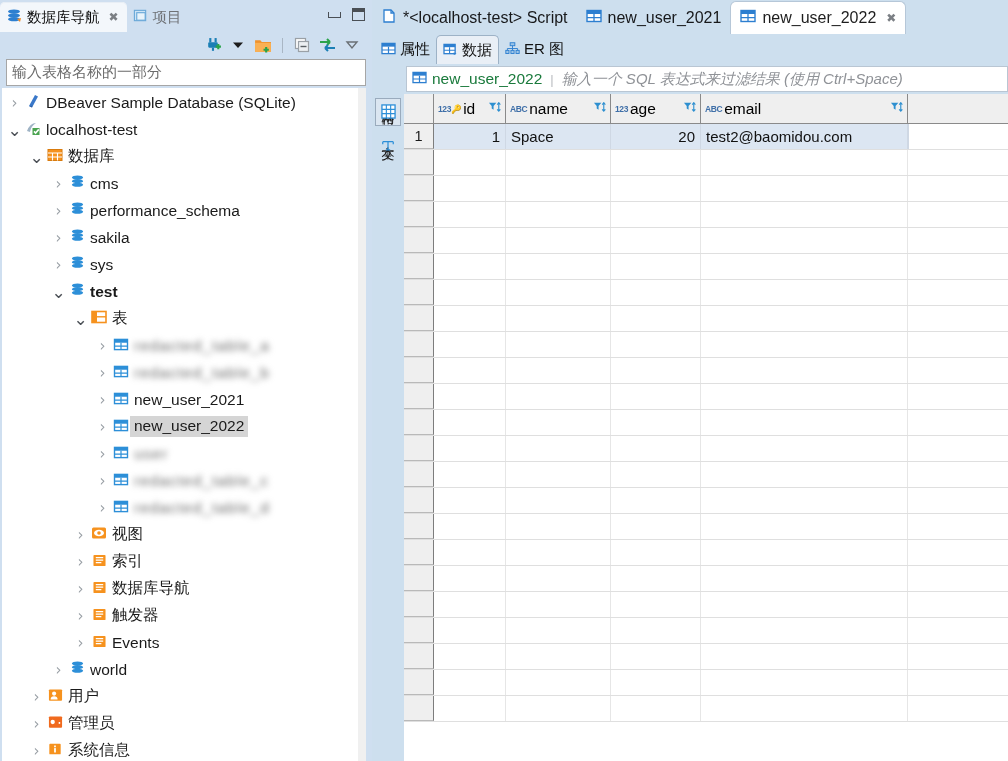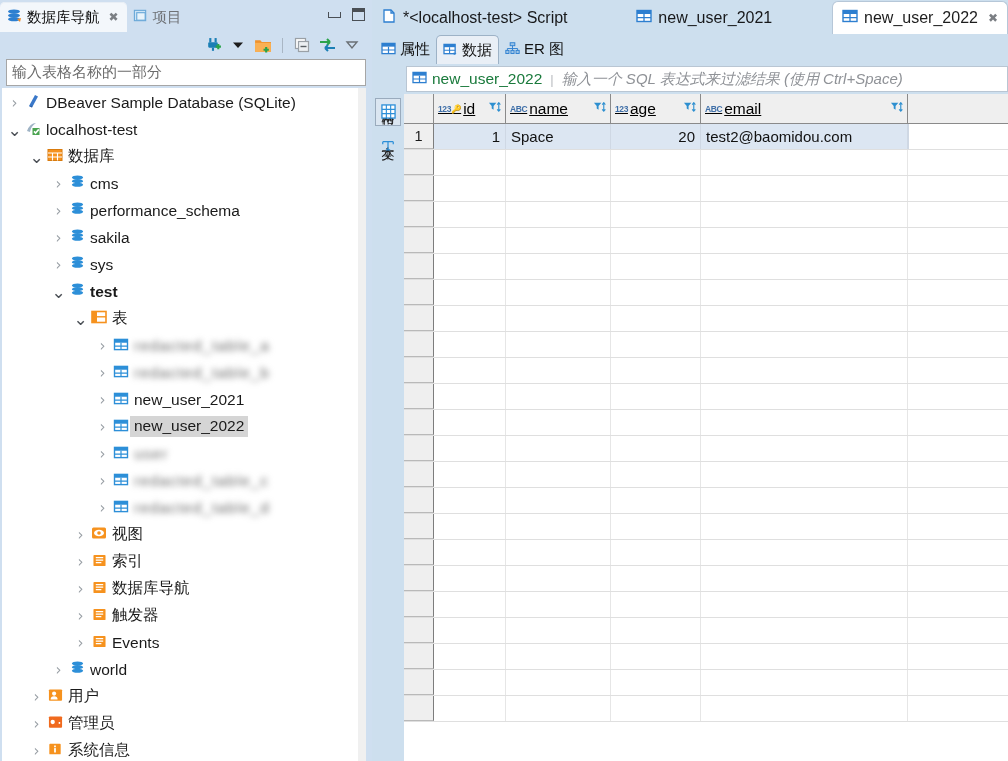--- a/index.html
+++ b/index.html
@@ -98,21 +98,21 @@
   .ico { display: inline-block; }
 
   .v-scroll {
     position: absolute; right: 0; top: 0; width: 8px; height: 100%;
     background: #f0f0f0;
   }
 
   
   #right-panel { flex: 1; height: 761px; background: #cddfee; display: flex; flex-direction: column; position: relative; }
 
-  .ed-tabbar { height: 34px; display: flex; align-items: flex-end; background: #cddfee; justify-content: space-between; }
+  .ed-tabbar { height: 34px; display: flex; align-items: flex-end; background: #cddfee; }
   .ed-tab {
     height: 33px; display: flex; align-items: center; gap: 6px;
     padding: 0 9px; font-size: 16px; white-space: nowrap;
     color: #1d1d1d;
   }
   .ed-tab.active {
     background: #ffffff;
     border-top-left-radius: 6px; border-top-right-radius: 6px;
     border: 1px solid #b6c7d8; border-bottom: none;
   }
@@ -151,21 +151,21 @@
     padding: 3px 2px; width: 26px;
   }
   .rail-btn.active { background: #dbe6f1; border: 1px solid #9aabbd; }
   .rail-vtext {
     writing-mode: vertical-rl; text-orientation: upright;
     font-size: 13px; letter-spacing: -1px; line-height: 1;
     color: #1a1a1a; white-space: nowrap;
   }
 
   .grid { flex: 1; position: relative; overflow: hidden; background: #fff; }
-  .g-head { display: flex; height: 30px; background: #efefef; border-bottom: 1px solid #8a8a8a; text-decoration: underline; }
+  .g-head { display: flex; height: 30px; background: #efefef; border-bottom: 1px solid #8a8a8a; }
   .g-head .rownum-h { width: 30px; flex: 0 0 30px; border-right: 1px solid #8a8a8a; background: #efefef; }
   .g-head .hcell {
     display: flex; align-items: center; gap: 2px; padding: 0 4px;
     border-right: 1px solid #8a8a8a; background: #efefef;
     font-size: 15.5px; position: relative;
   }
   .hcell .hname { flex: 1; }
   .type-badge { font-size: 8.5px; color: #3f6fa8; font-weight: bold; letter-spacing: -0.4px; }
   .sort-ico { font-size: 11px; color: #2d7fd0; margin-left: 2px; }
 

